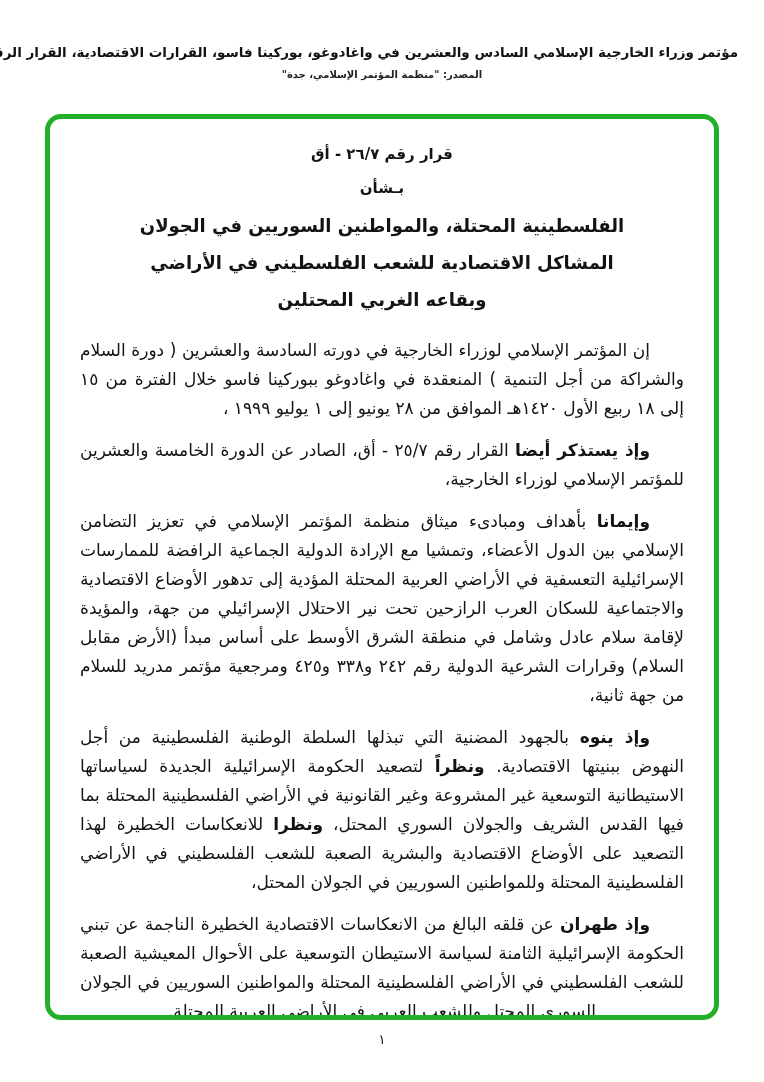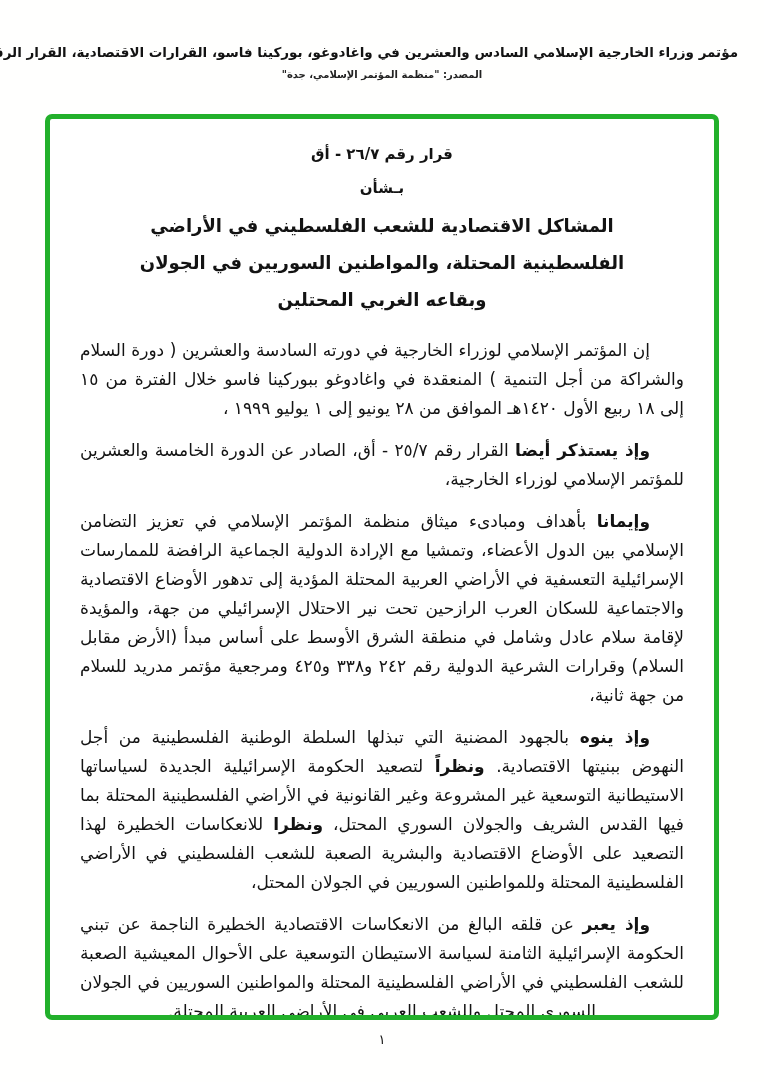--- a/index.html
+++ b/index.html
@@ -41,21 +41,21 @@
   }
   
   .res-box {
     position: absolute;
     left: 45px;
     top: 114px;
     width: 674px;
     height: 906px;
     box-sizing: border-box;
     border: 5px solid #22b02b;
-    border-radius: 7px;
+    border-radius: 16px;
     padding: 18px 30px 10px 30px;
     direction: rtl;
     overflow: hidden;
     background: #ffffff;
   }
   .res-number {
     text-align: center;
     font-weight: 700;
     font-size: 15px;
     margin-top: 8px;
@@ -111,29 +111,29 @@
   <div class="doc-header">
     <div class="doc-header-line1">مؤتمر وزراء الخارجية الإسلامي السادس والعشرين في واغادوغو، بوركينا فاسو، القرارات الاقتصادية، القرار الرقم ٢٦/٧-أق</div>
     <div class="doc-header-source">المصدر:  "منظمة المؤتمر الإسلامي، جدة"</div>
   </div>
 
   <div class="res-box">
     <div class="res-number">قرار رقم ٢٦/٧ - أق</div>
     <div class="res-about">بـشأن</div>
 
     <div class="res-title">
+      <div class="title-line">الفلسطينية المحتلة، والمواطنين السوريين في الجولان</div>
       <div class="title-line">المشاكل الاقتصادية للشعب الفلسطيني في الأراضي</div>
-      <div class="title-line">الفلسطينية المحتلة، والمواطنين السوريين في الجولان</div>
       <div class="title-line">وبقاعه الغربي المحتلين</div>
     </div>
 
     <div class="body-paragraphs">
         <p><span>إن المؤتمر الإسلامي لوزراء الخارجية في دورته السادسة والعشرين ( دورة السلام والشراكة من أجل التنمية ) المنعقدة في واغادوغو ببوركينا فاسو خلال الفترة من ١٥ إلى ١٨ ربيع الأول ١٤٢٠هـ الموافق من ٢٨ يونيو إلى ١ يوليو ١٩٩٩ ،</span></p>
         <p><span class="lead">وإذ يستذكر أيضا</span><span> القرار رقم ٢٥/٧ - أق، الصادر عن الدورة الخامسة والعشرين للمؤتمر الإسلامي لوزراء الخارجية،</span></p>
         <p><span class="lead">وإيمانا</span><span> بأهداف ومبادىء ميثاق منظمة المؤتمر الإسلامي في تعزيز التضامن الإسلامي بين الدول الأعضاء، وتمشيا مع الإرادة الدولية الجماعية الرافضة للممارسات الإسرائيلية التعسفية في الأراضي العربية المحتلة المؤدية إلى تدهور الأوضاع الاقتصادية والاجتماعية للسكان العرب الرازحين تحت نير الاحتلال الإسرائيلي من جهة، والمؤيدة لإقامة سلام عادل وشامل في منطقة الشرق الأوسط على أساس مبدأ (الأرض مقابل السلام) وقرارات الشرعية الدولية رقم ٢٤٢ و٣٣٨ و٤٢٥ ومرجعية مؤتمر مدريد للسلام من جهة ثانية،</span></p>
         <p><span class="lead">وإذ ينوه</span><span> بالجهود المضنية التي تبذلها السلطة الوطنية الفلسطينية من أجل النهوض ببنيتها الاقتصادية. </span><span class="lead">ونظراً</span><span> لتصعيد الحكومة الإسرائيلية الجديدة لسياساتها الاستيطانية التوسعية غير المشروعة وغير القانونية في الأراضي الفلسطينية المحتلة بما فيها القدس الشريف والجولان السوري المحتل، </span><span class="lead">ونظرا</span><span> للانعكاسات الخطيرة لهذا التصعيد على الأوضاع الاقتصادية والبشرية الصعبة للشعب الفلسطيني في الأراضي الفلسطينية المحتلة وللمواطنين السوريين في الجولان المحتل،</span></p>
-        <p><span class="lead">وإذ يعبر</span><span> عن قلقه البالغ من الانعكاسات الاقتصادية الخطيرة الناجمة عن تبني الحكومة الإسرائيلية الثامنة لسياسة الاستيطان التوسعية على الأحوال المعيشية الصعبة للشعب الفلسطيني في الأراضي الفلسطينية المحتلة والمواطنين السوريين في الجولان السوري المحتل وللشعب العربي في الأراضي العربية المحتلة.</span></p>
+        <p><span class="lead">وإذ طهران</span><span> عن قلقه البالغ من الانعكاسات الاقتصادية الخطيرة الناجمة عن تبني الحكومة الإسرائيلية الثامنة لسياسة الاستيطان التوسعية على الأحوال المعيشية الصعبة للشعب الفلسطيني في الأراضي الفلسطينية المحتلة والمواطنين السوريين في الجولان السوري المحتل وللشعب العربي في الأراضي العربية المحتلة.</span></p>
       </div>
   </div>
 
   <div class="page-number">١</div>
 
 </div>
 
 </body></html>

